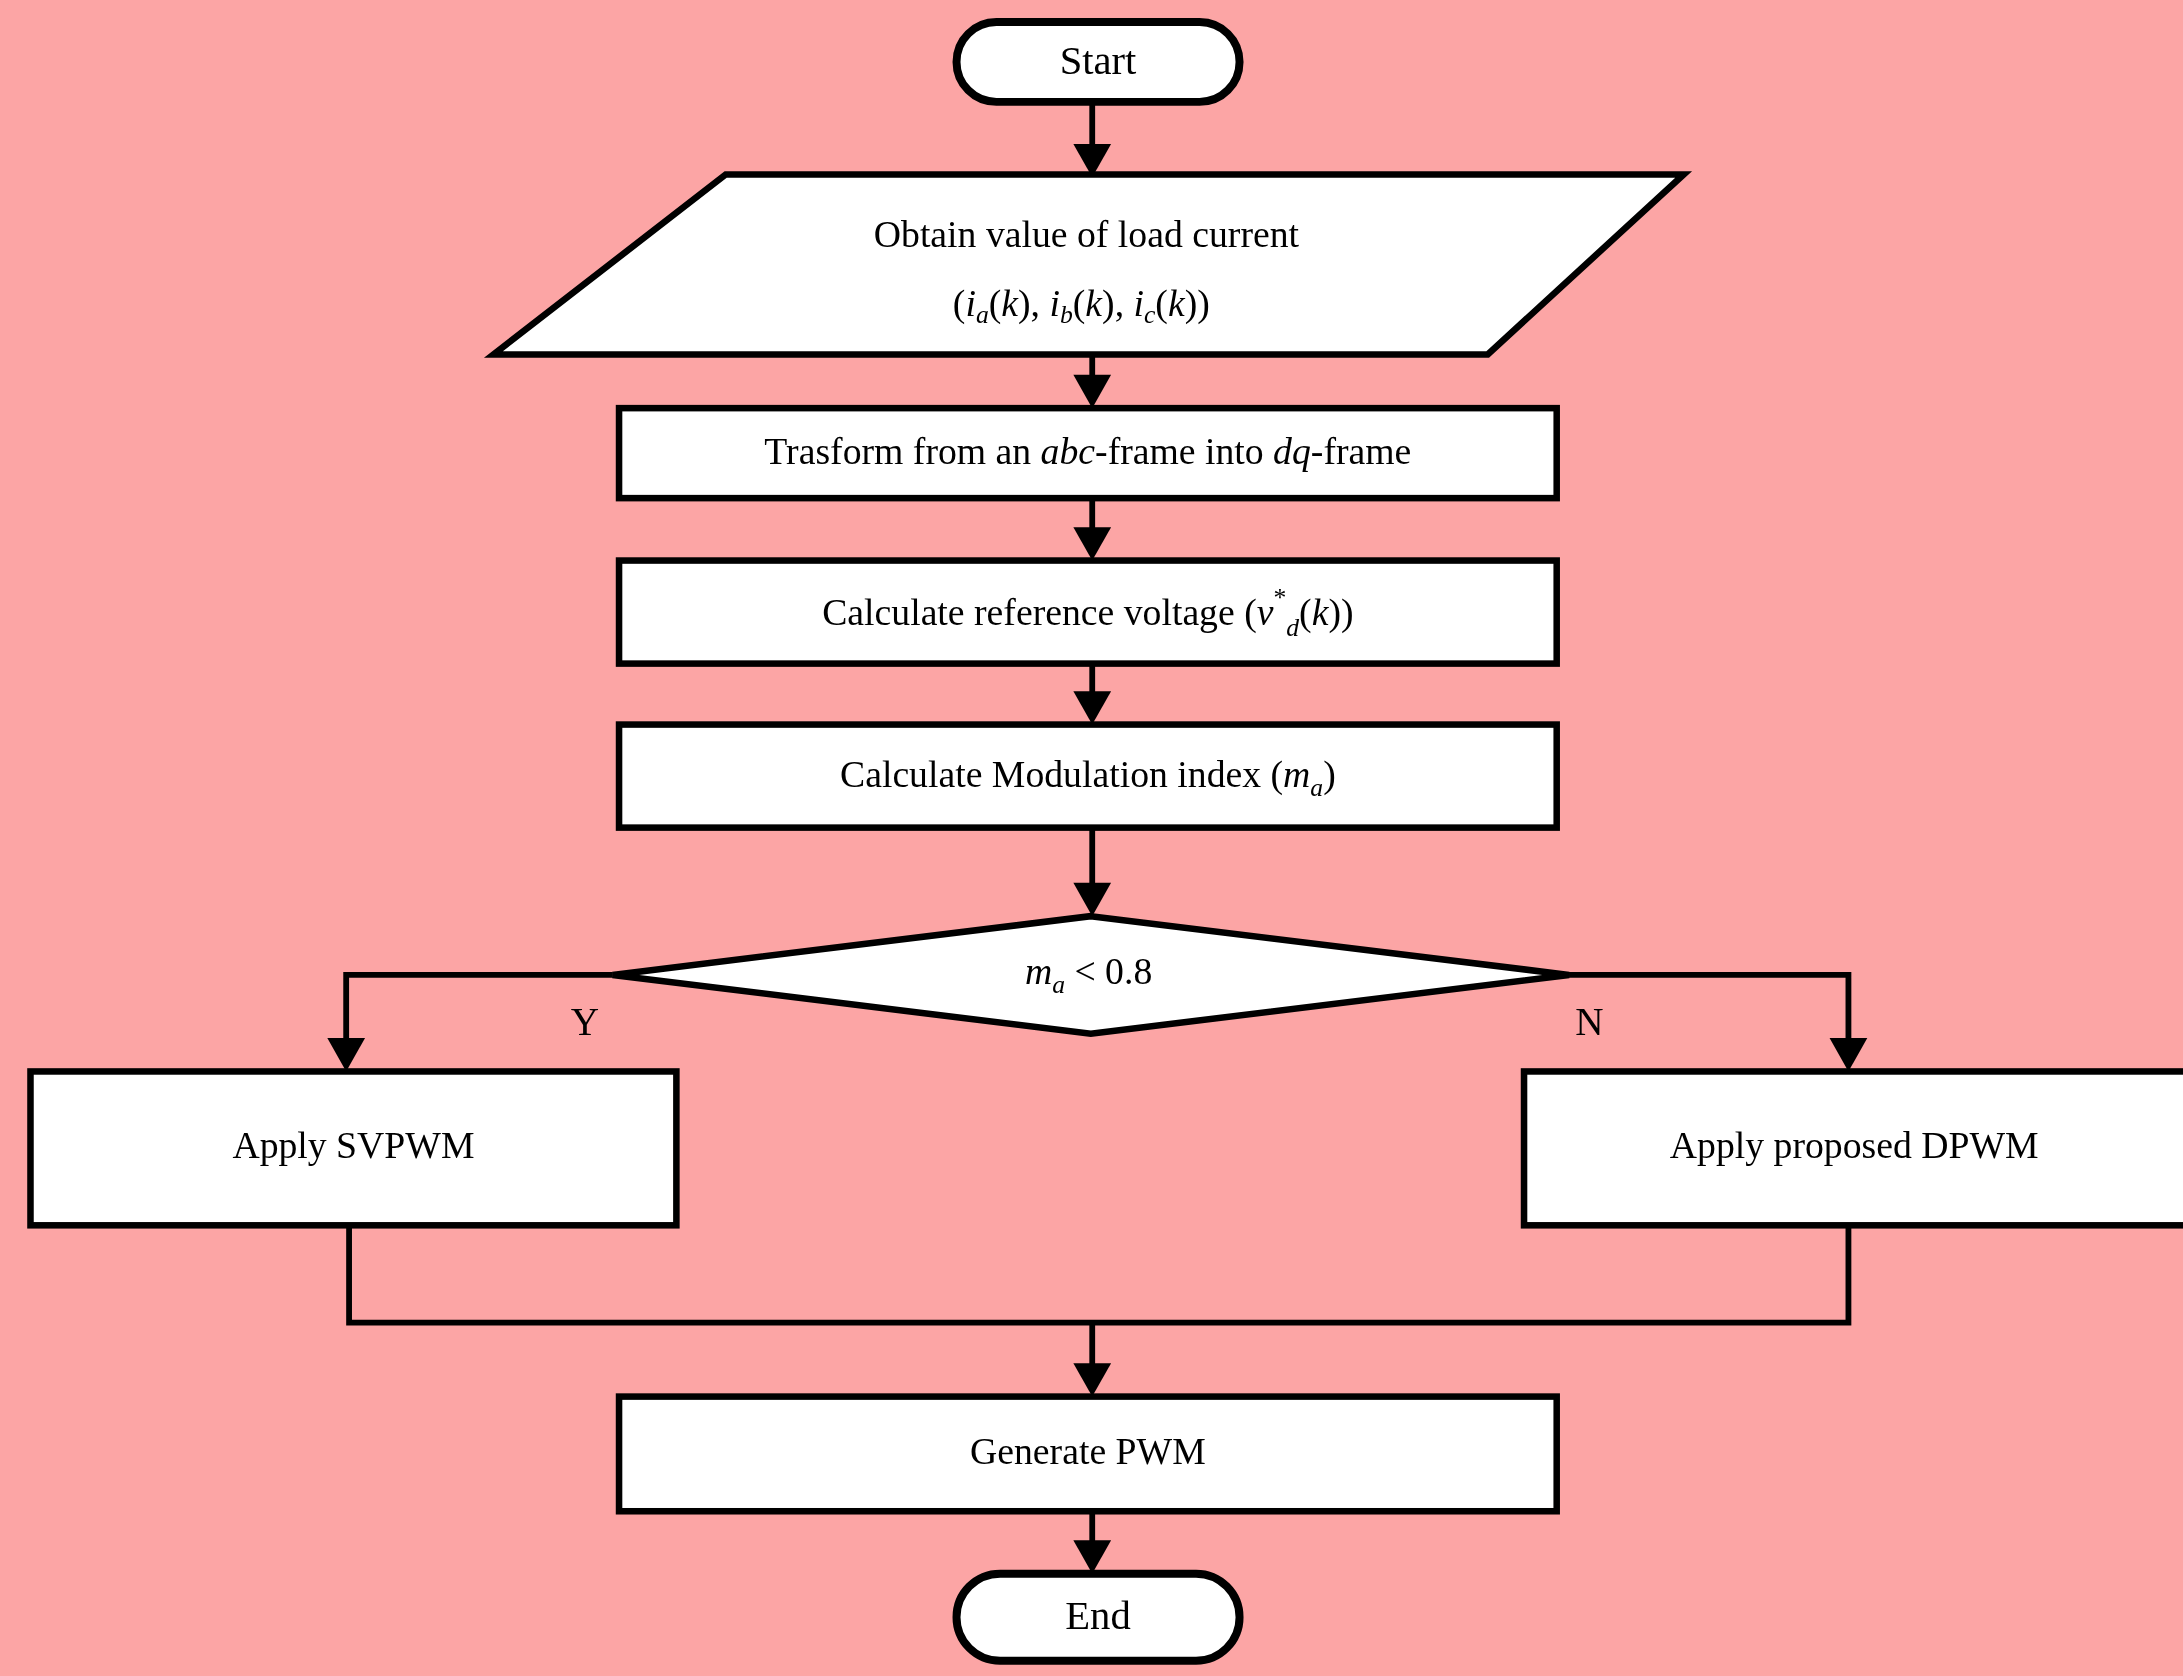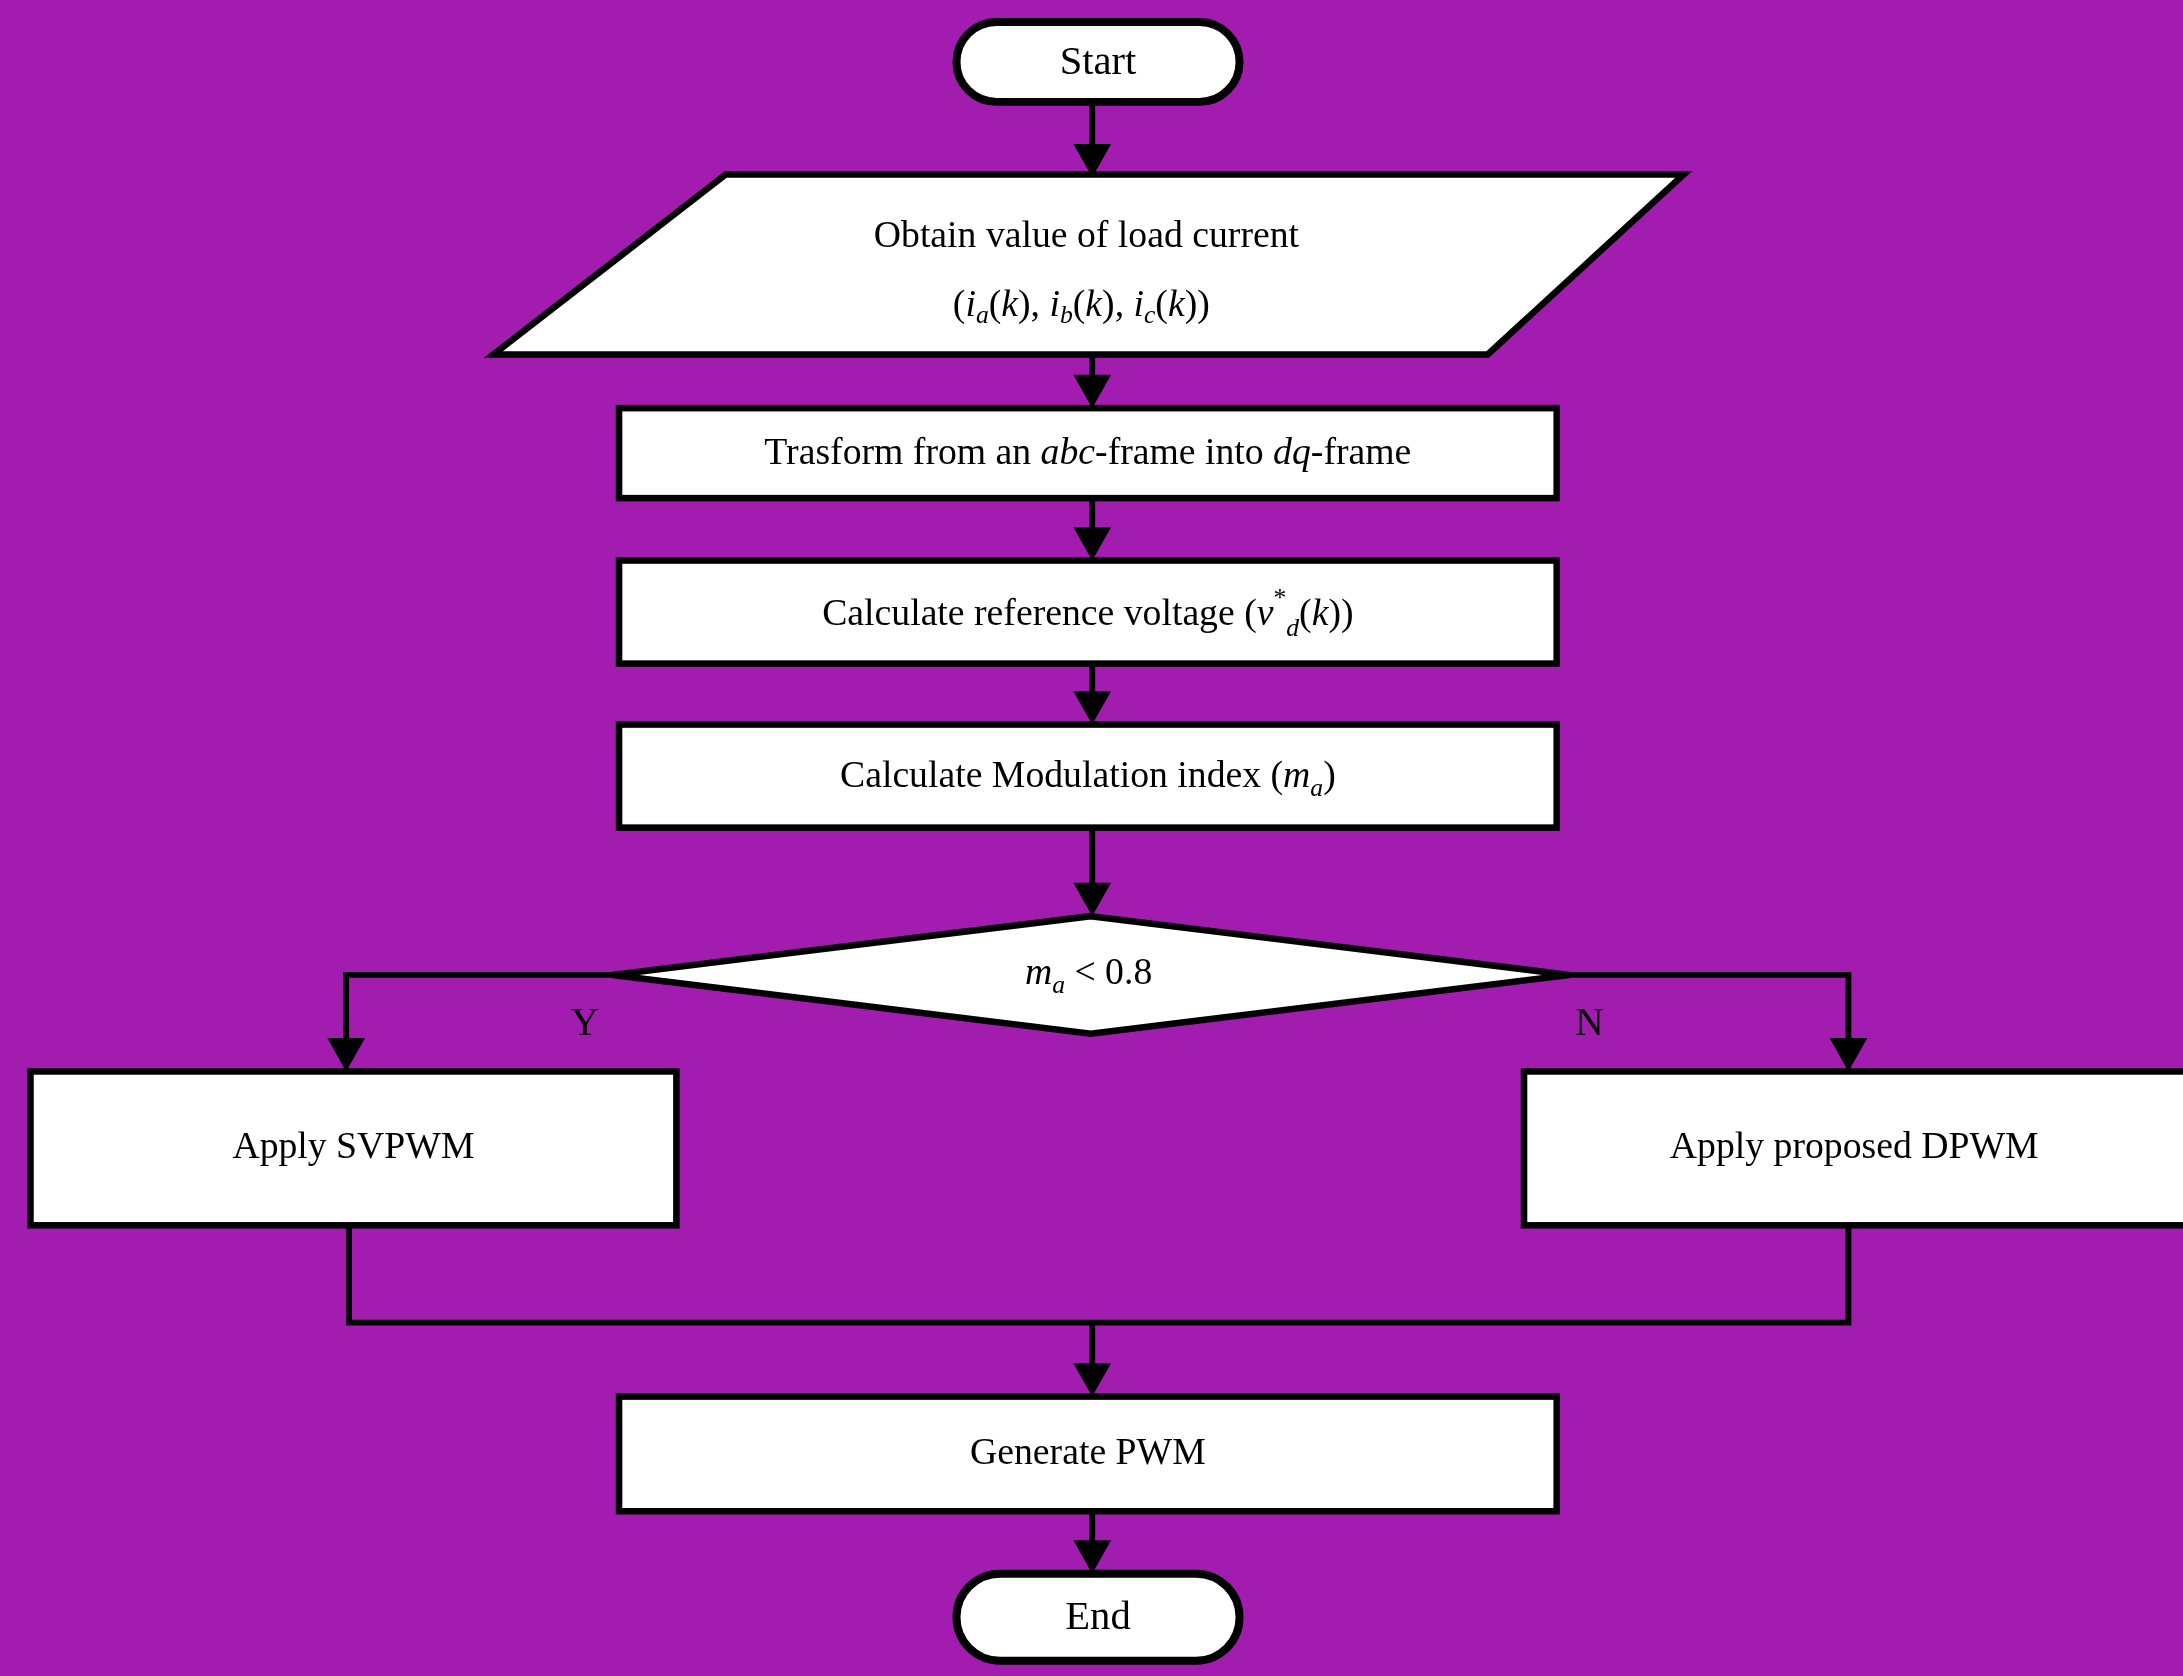--- a/index.html
+++ b/index.html
@@ -4,21 +4,21 @@
 <style>
   html, body {
     margin: 0;
     padding: 0;
     background: #ffffff;
   }
   #flowchart-root {
     position: relative;
     width: 2183px;
     height: 1677px;
-    background: #a21caf;
+    background: #fca5a5;
     font-family: "Liberation Serif", "DejaVu Serif", serif;
     overflow: hidden;
   }
   svg.chart-canvas {
     display: block;
     width: 2183px;
     height: 1677px;
   }
   .shape-stroke {
     fill: #ffffff;

